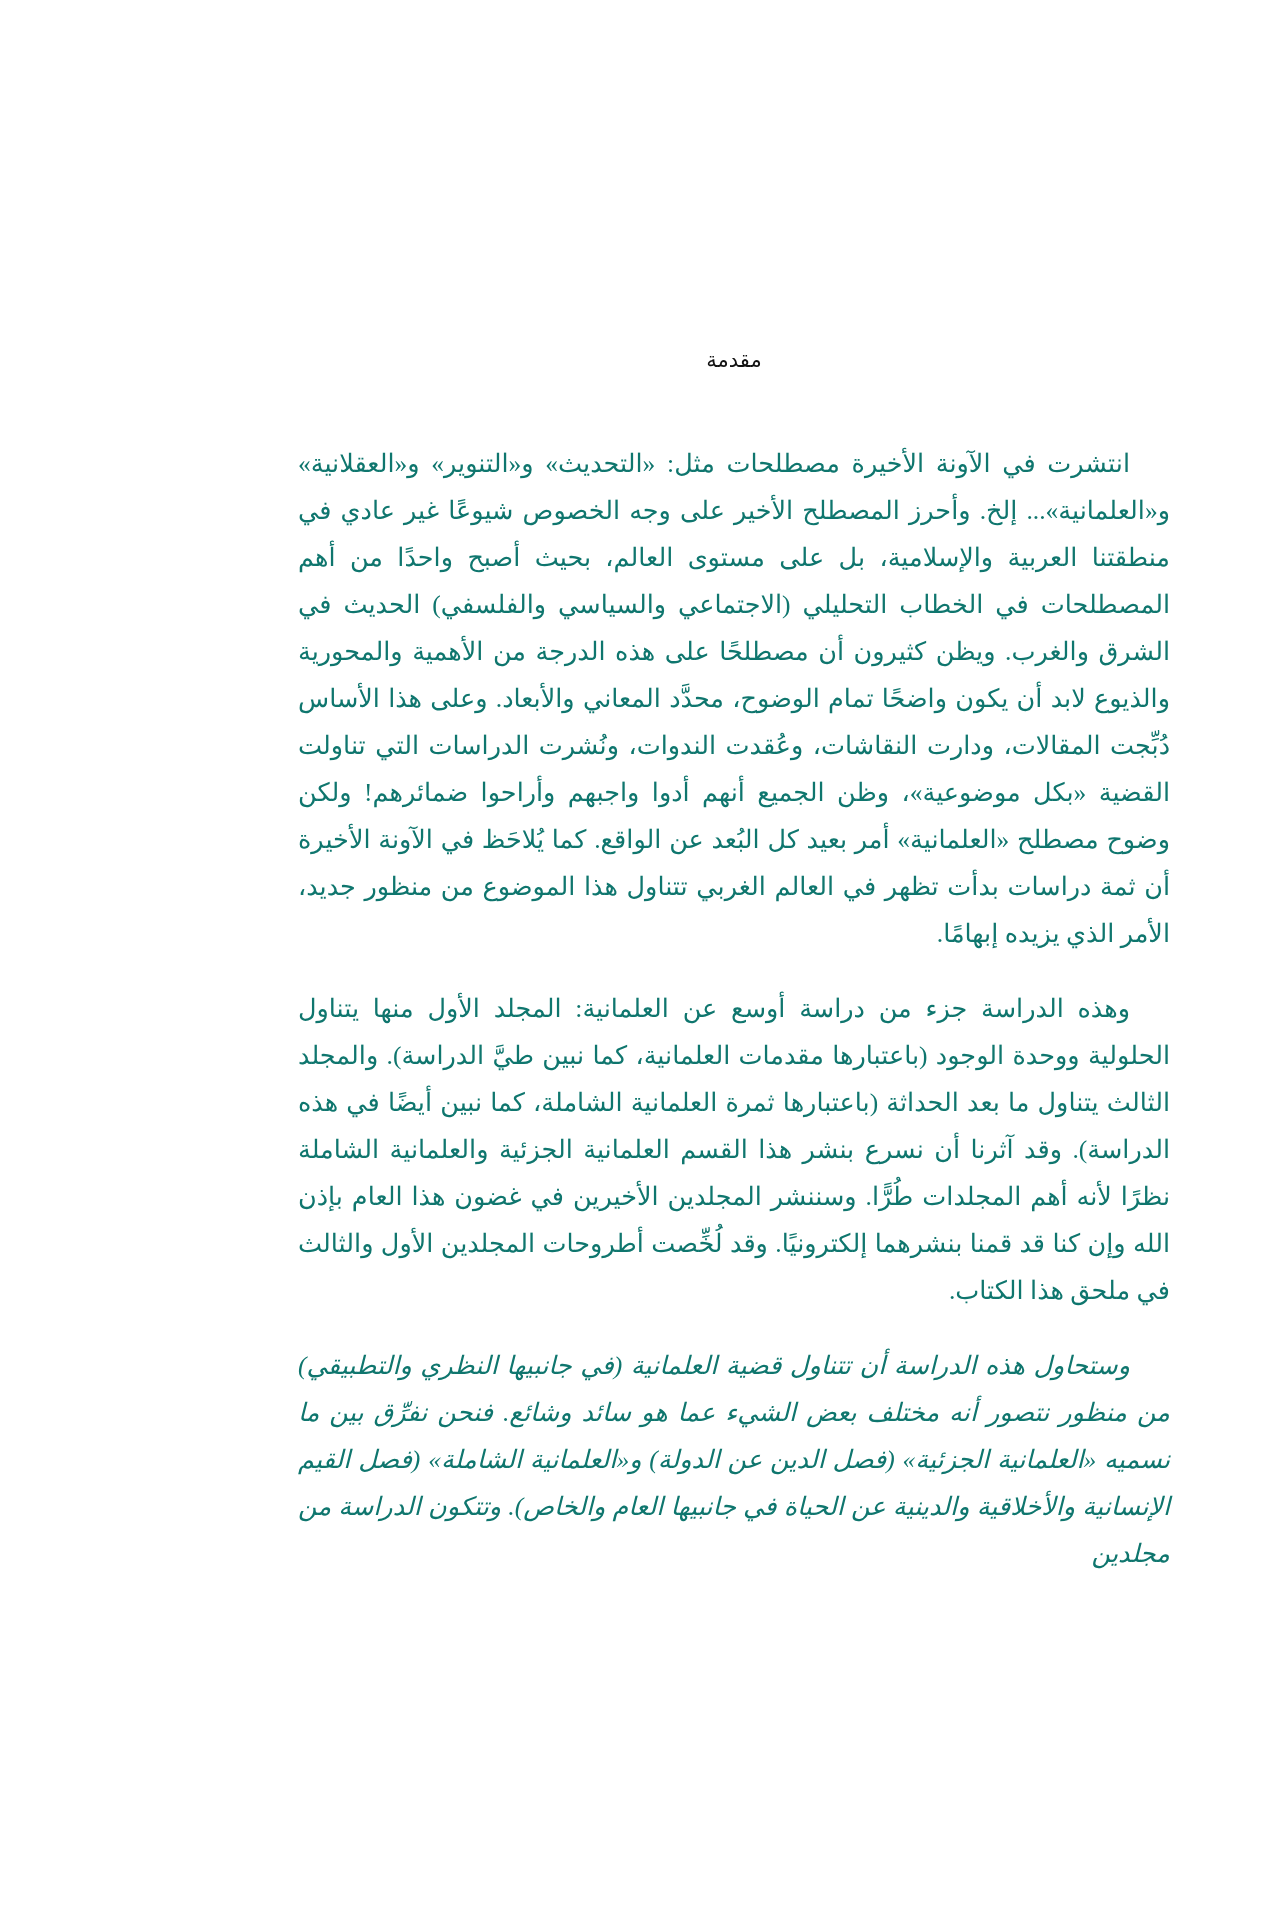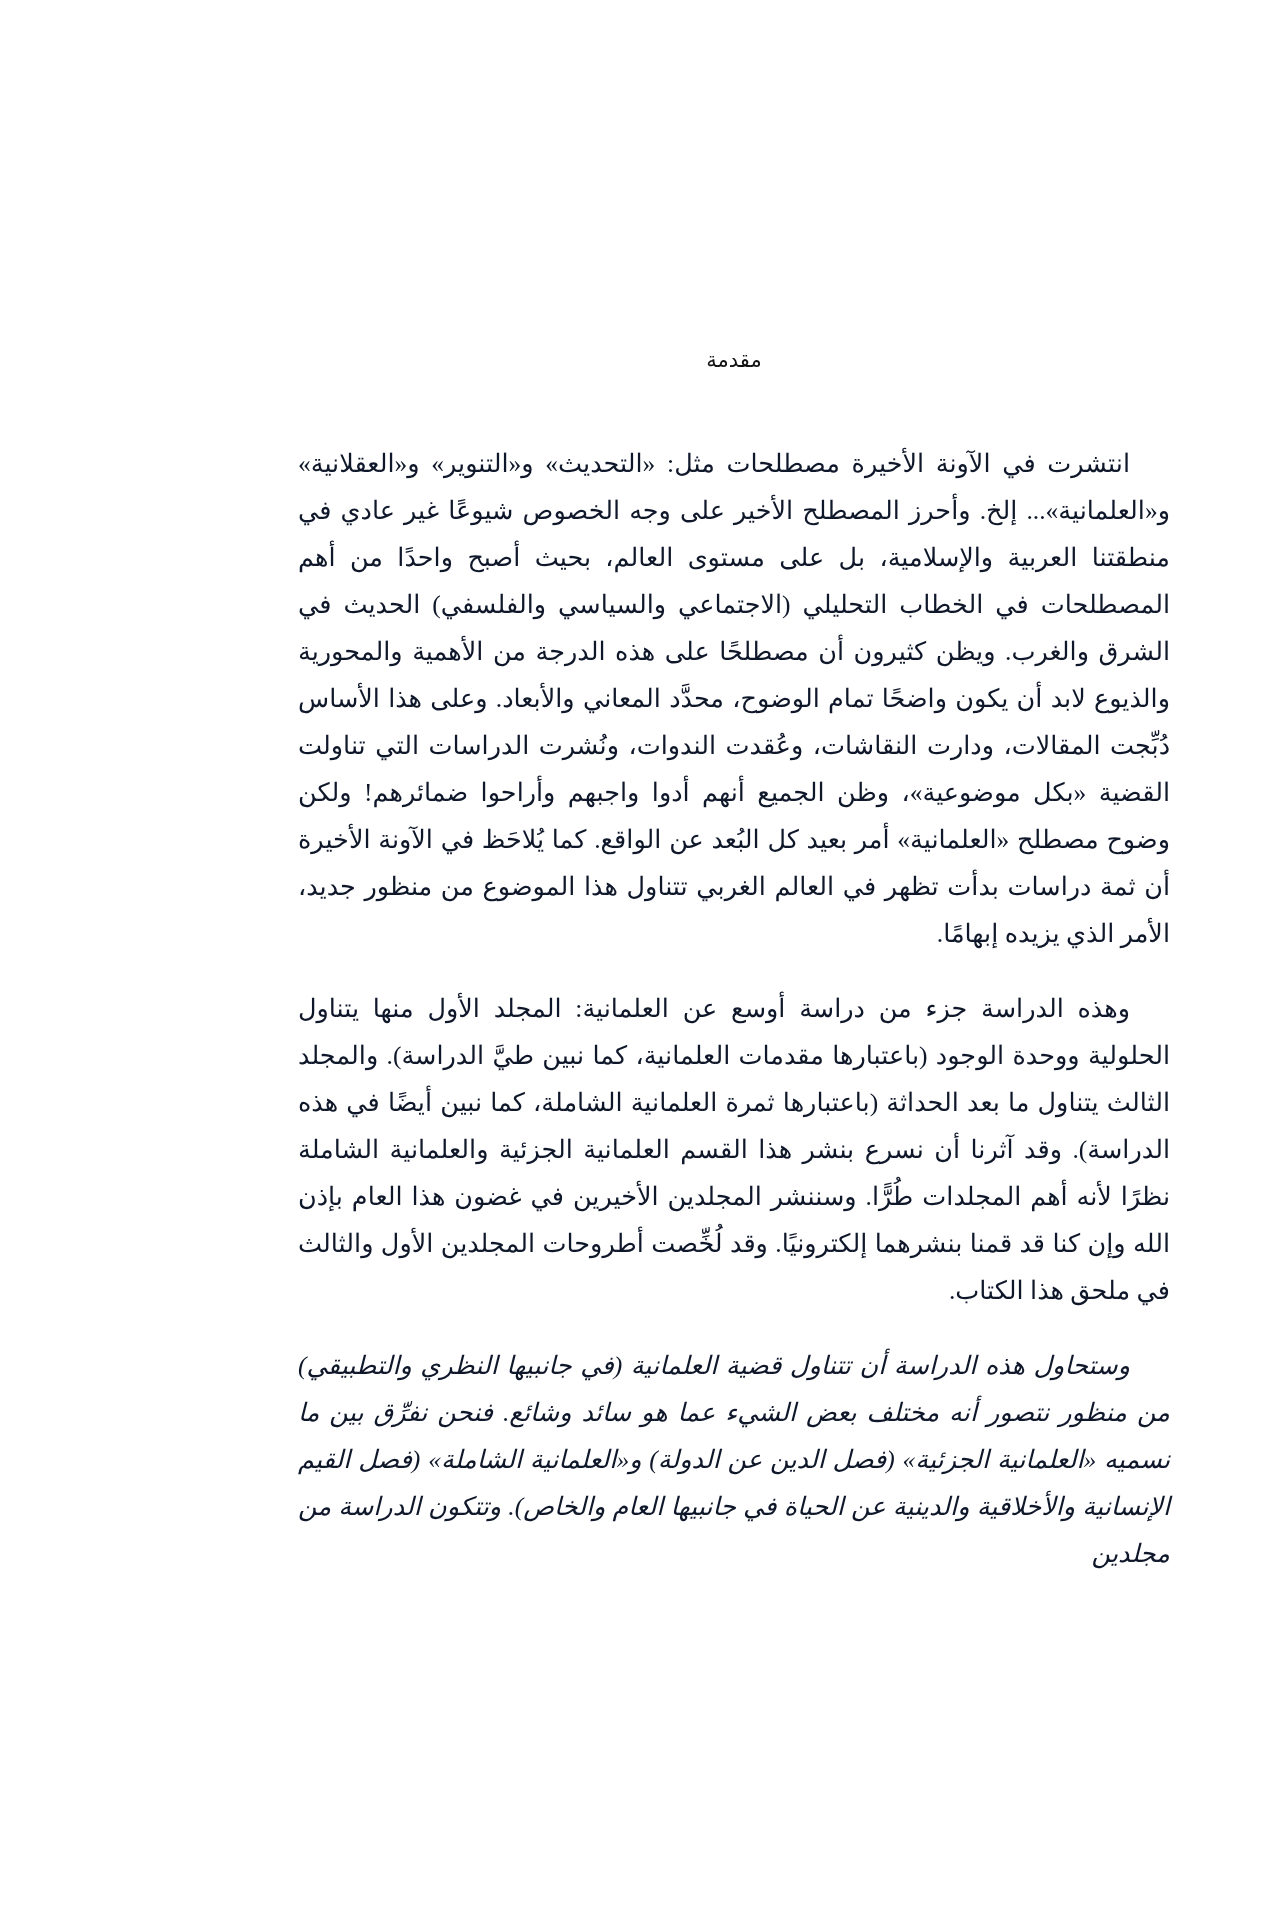--- a/index.html
+++ b/index.html
@@ -36,21 +36,21 @@
   }
   .content {
     position: absolute;
     top: 440px;
     right: 110px;
     left: 110px;
     text-align: justify;
     text-align-last: right;
     font-size: 25.5px;
     line-height: 47px;
-    color: #0f172a;
+    color: #0f766e;
   }
   .content p {
     margin: 0 0 28px 0;
     text-indent: 40px;
     text-align: justify;
   }
   .content p:last-child {
     margin-bottom: 0;
     font-style: italic;
   }

